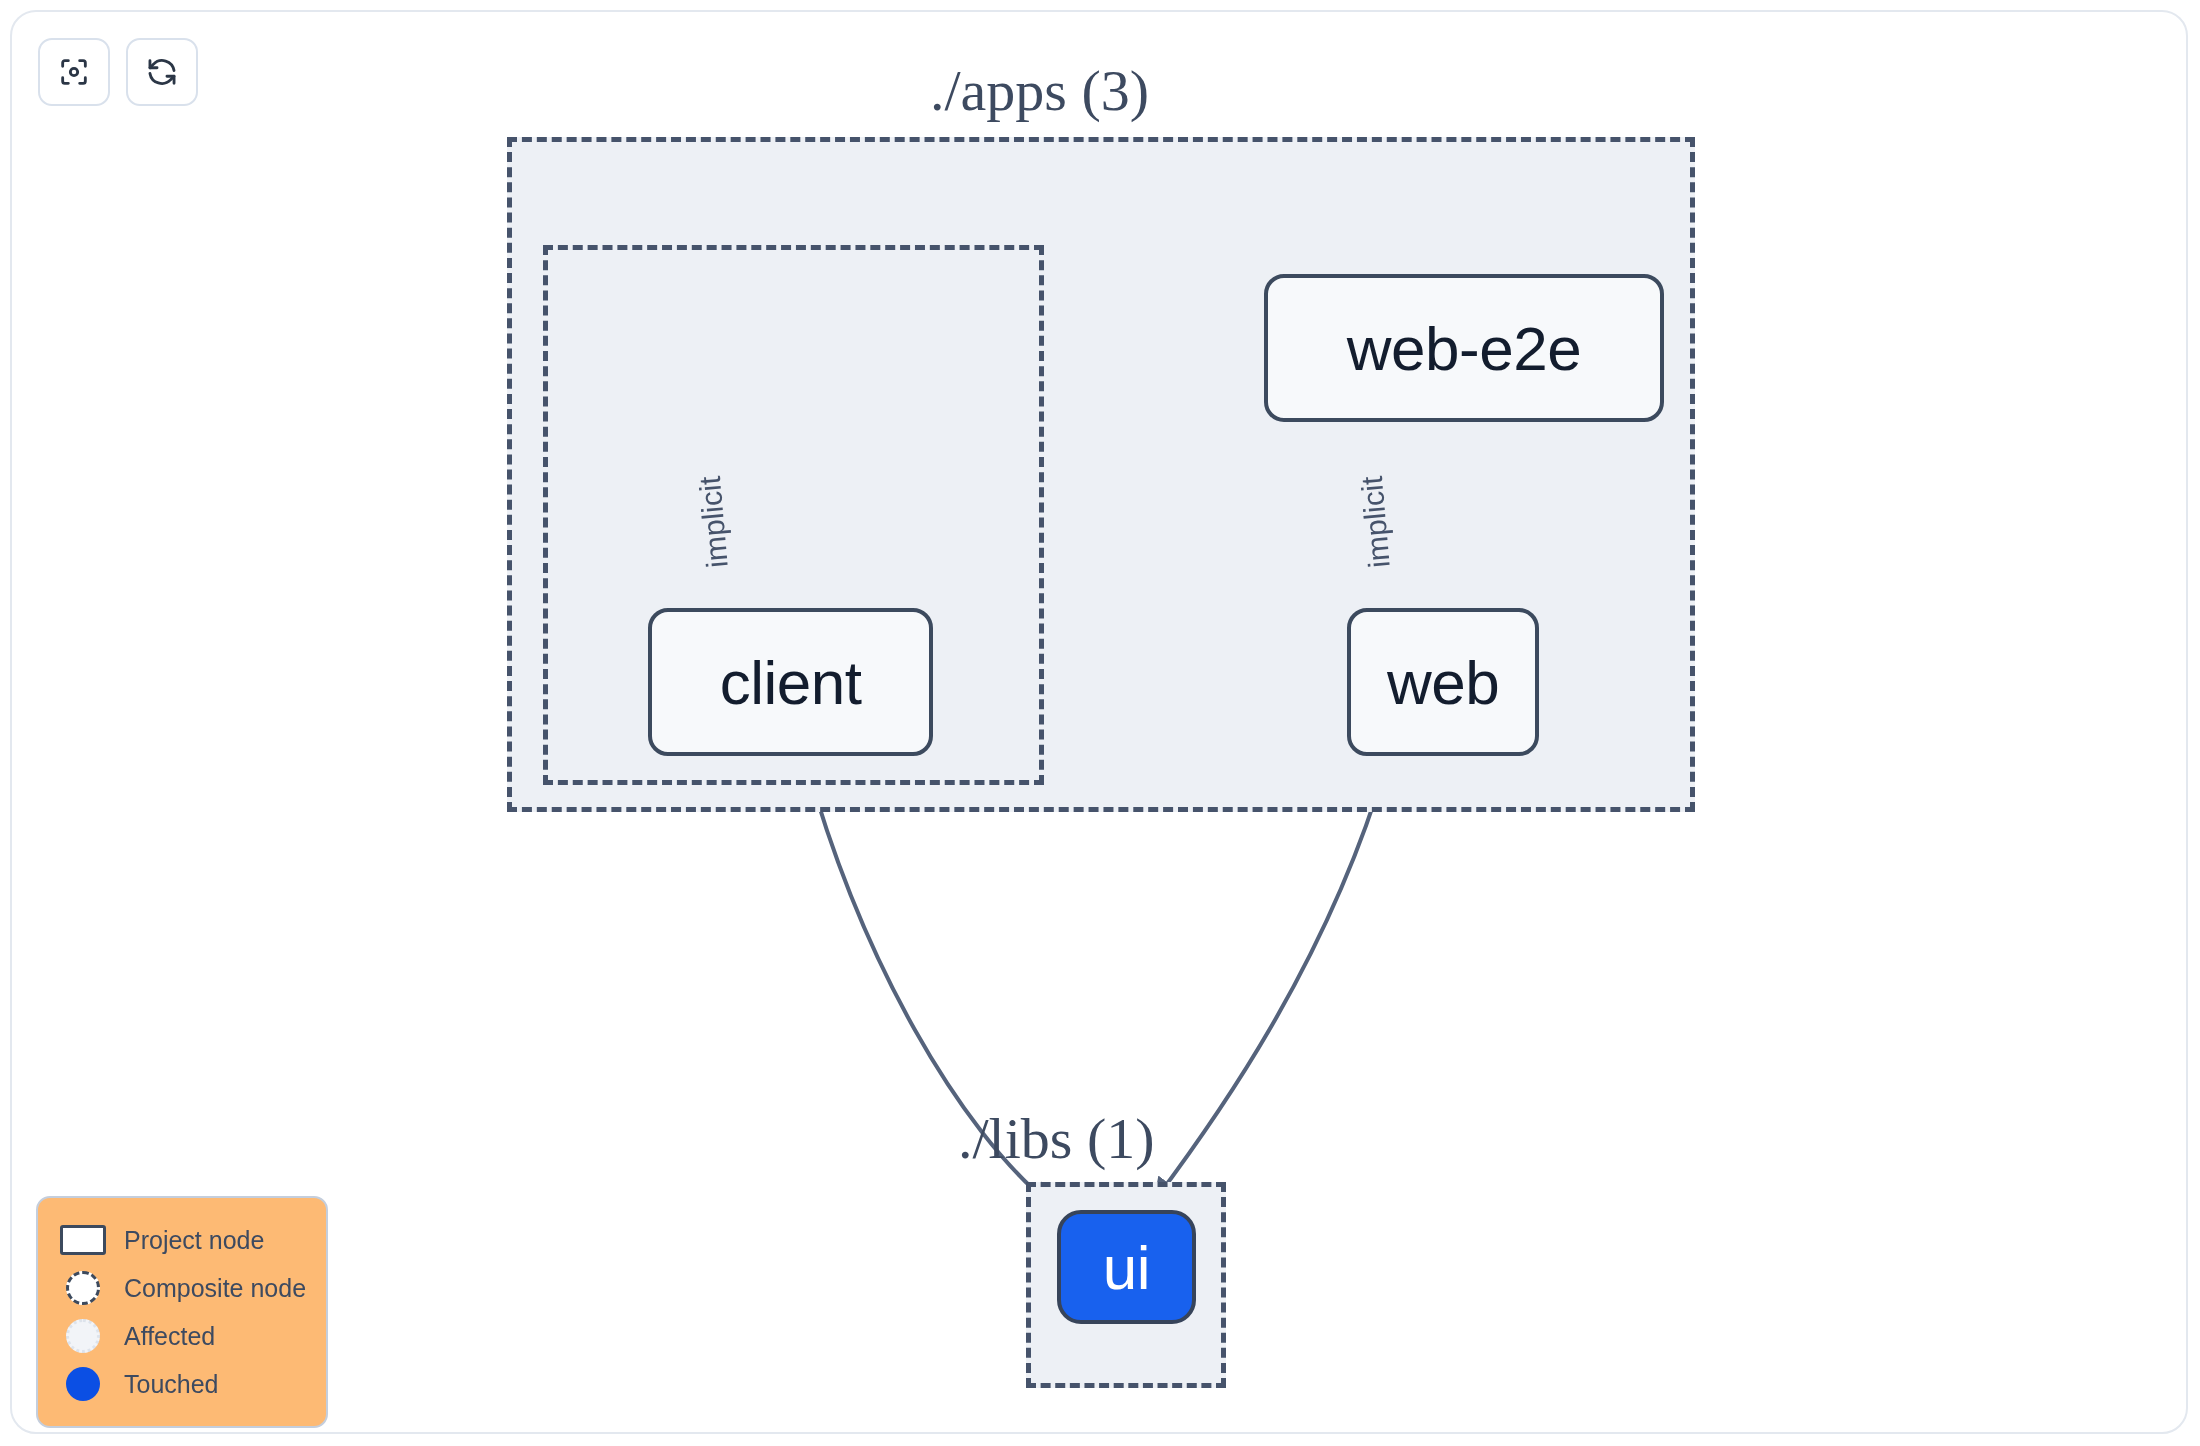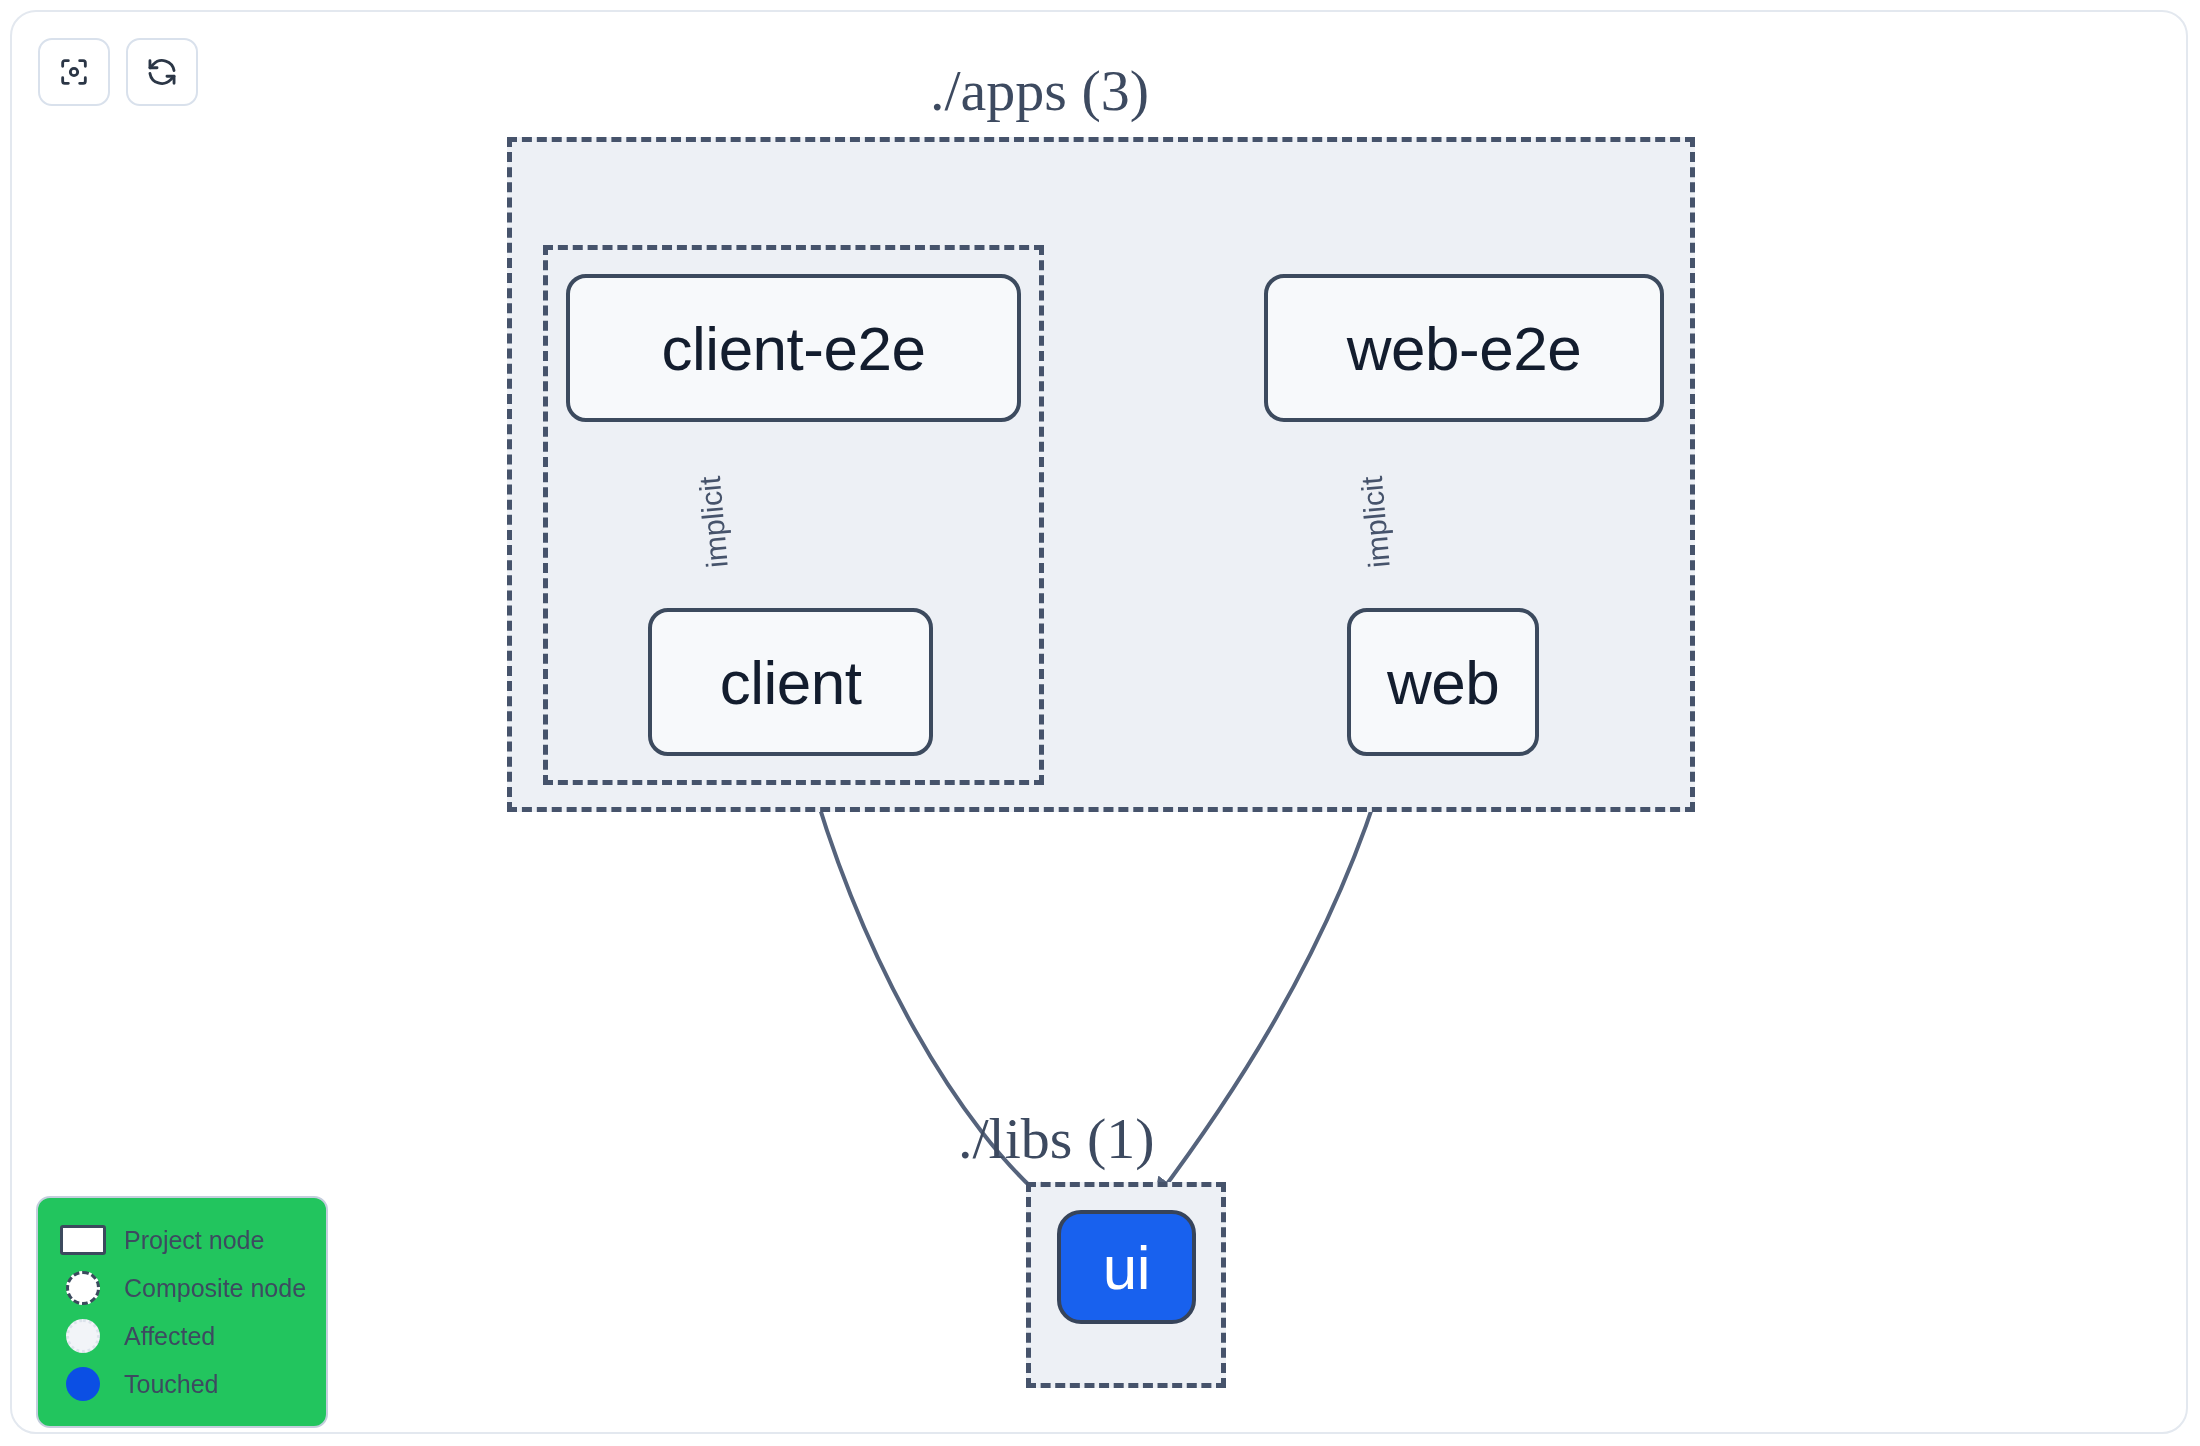--- a/index.html
+++ b/index.html
@@ -109,21 +109,21 @@
 
   
   .legend {
     position: absolute;
     left: 36px;
     top: 1196px;
     width: 292px;
     box-sizing: border-box;
     border: 2px solid #c4cedd;
     border-radius: 14px;
-    background: #22c55e;
+    background: #fdba74;
     padding: 18px 20px 18px 22px;
     z-index: 50;
   }
   .legend-row {
     display: flex;
     align-items: center;
     height: 48px;
   }
   .legend-swatch {
     width: 56px;
@@ -239,21 +239,20 @@
 
     <path d="M 805 758 C 860 960, 960 1130, 1050 1204" fill="none" stroke="#55637c" stroke-width="4" marker-end="url(#arrow)"></path>
 
     <path d="M 1388 758 C 1330 960, 1215 1120, 1155 1200" fill="none" stroke="#55637c" stroke-width="4" marker-end="url(#arrow)"></path>
   </svg>
 
   <div class="edge-label" style="left:668px; top:505px; transform:rotate(-95deg);">implicit</div>
 
   <div class="edge-label" style="left:1330px; top:505px; transform:rotate(-95deg);">implicit</div>
 
-  <div class="node" style="left:566px; top:274px; width:455px; height:148px;">client-e2e</div>
 
   <div class="node" style="left:648px; top:608px; width:285px; height:148px;text-align:right;">client</div>
 
   <div class="node" style="left:1264px; top:274px; width:400px; height:148px;">web-e2e</div>
 
   <div class="node" style="left:1347px; top:608px; width:192px; height:148px;">web</div>
 
   <div class="node touched" style="left:1057px; top:1210px; width:139px; height:114px;">ui</div>
 
   <div class="legend">

